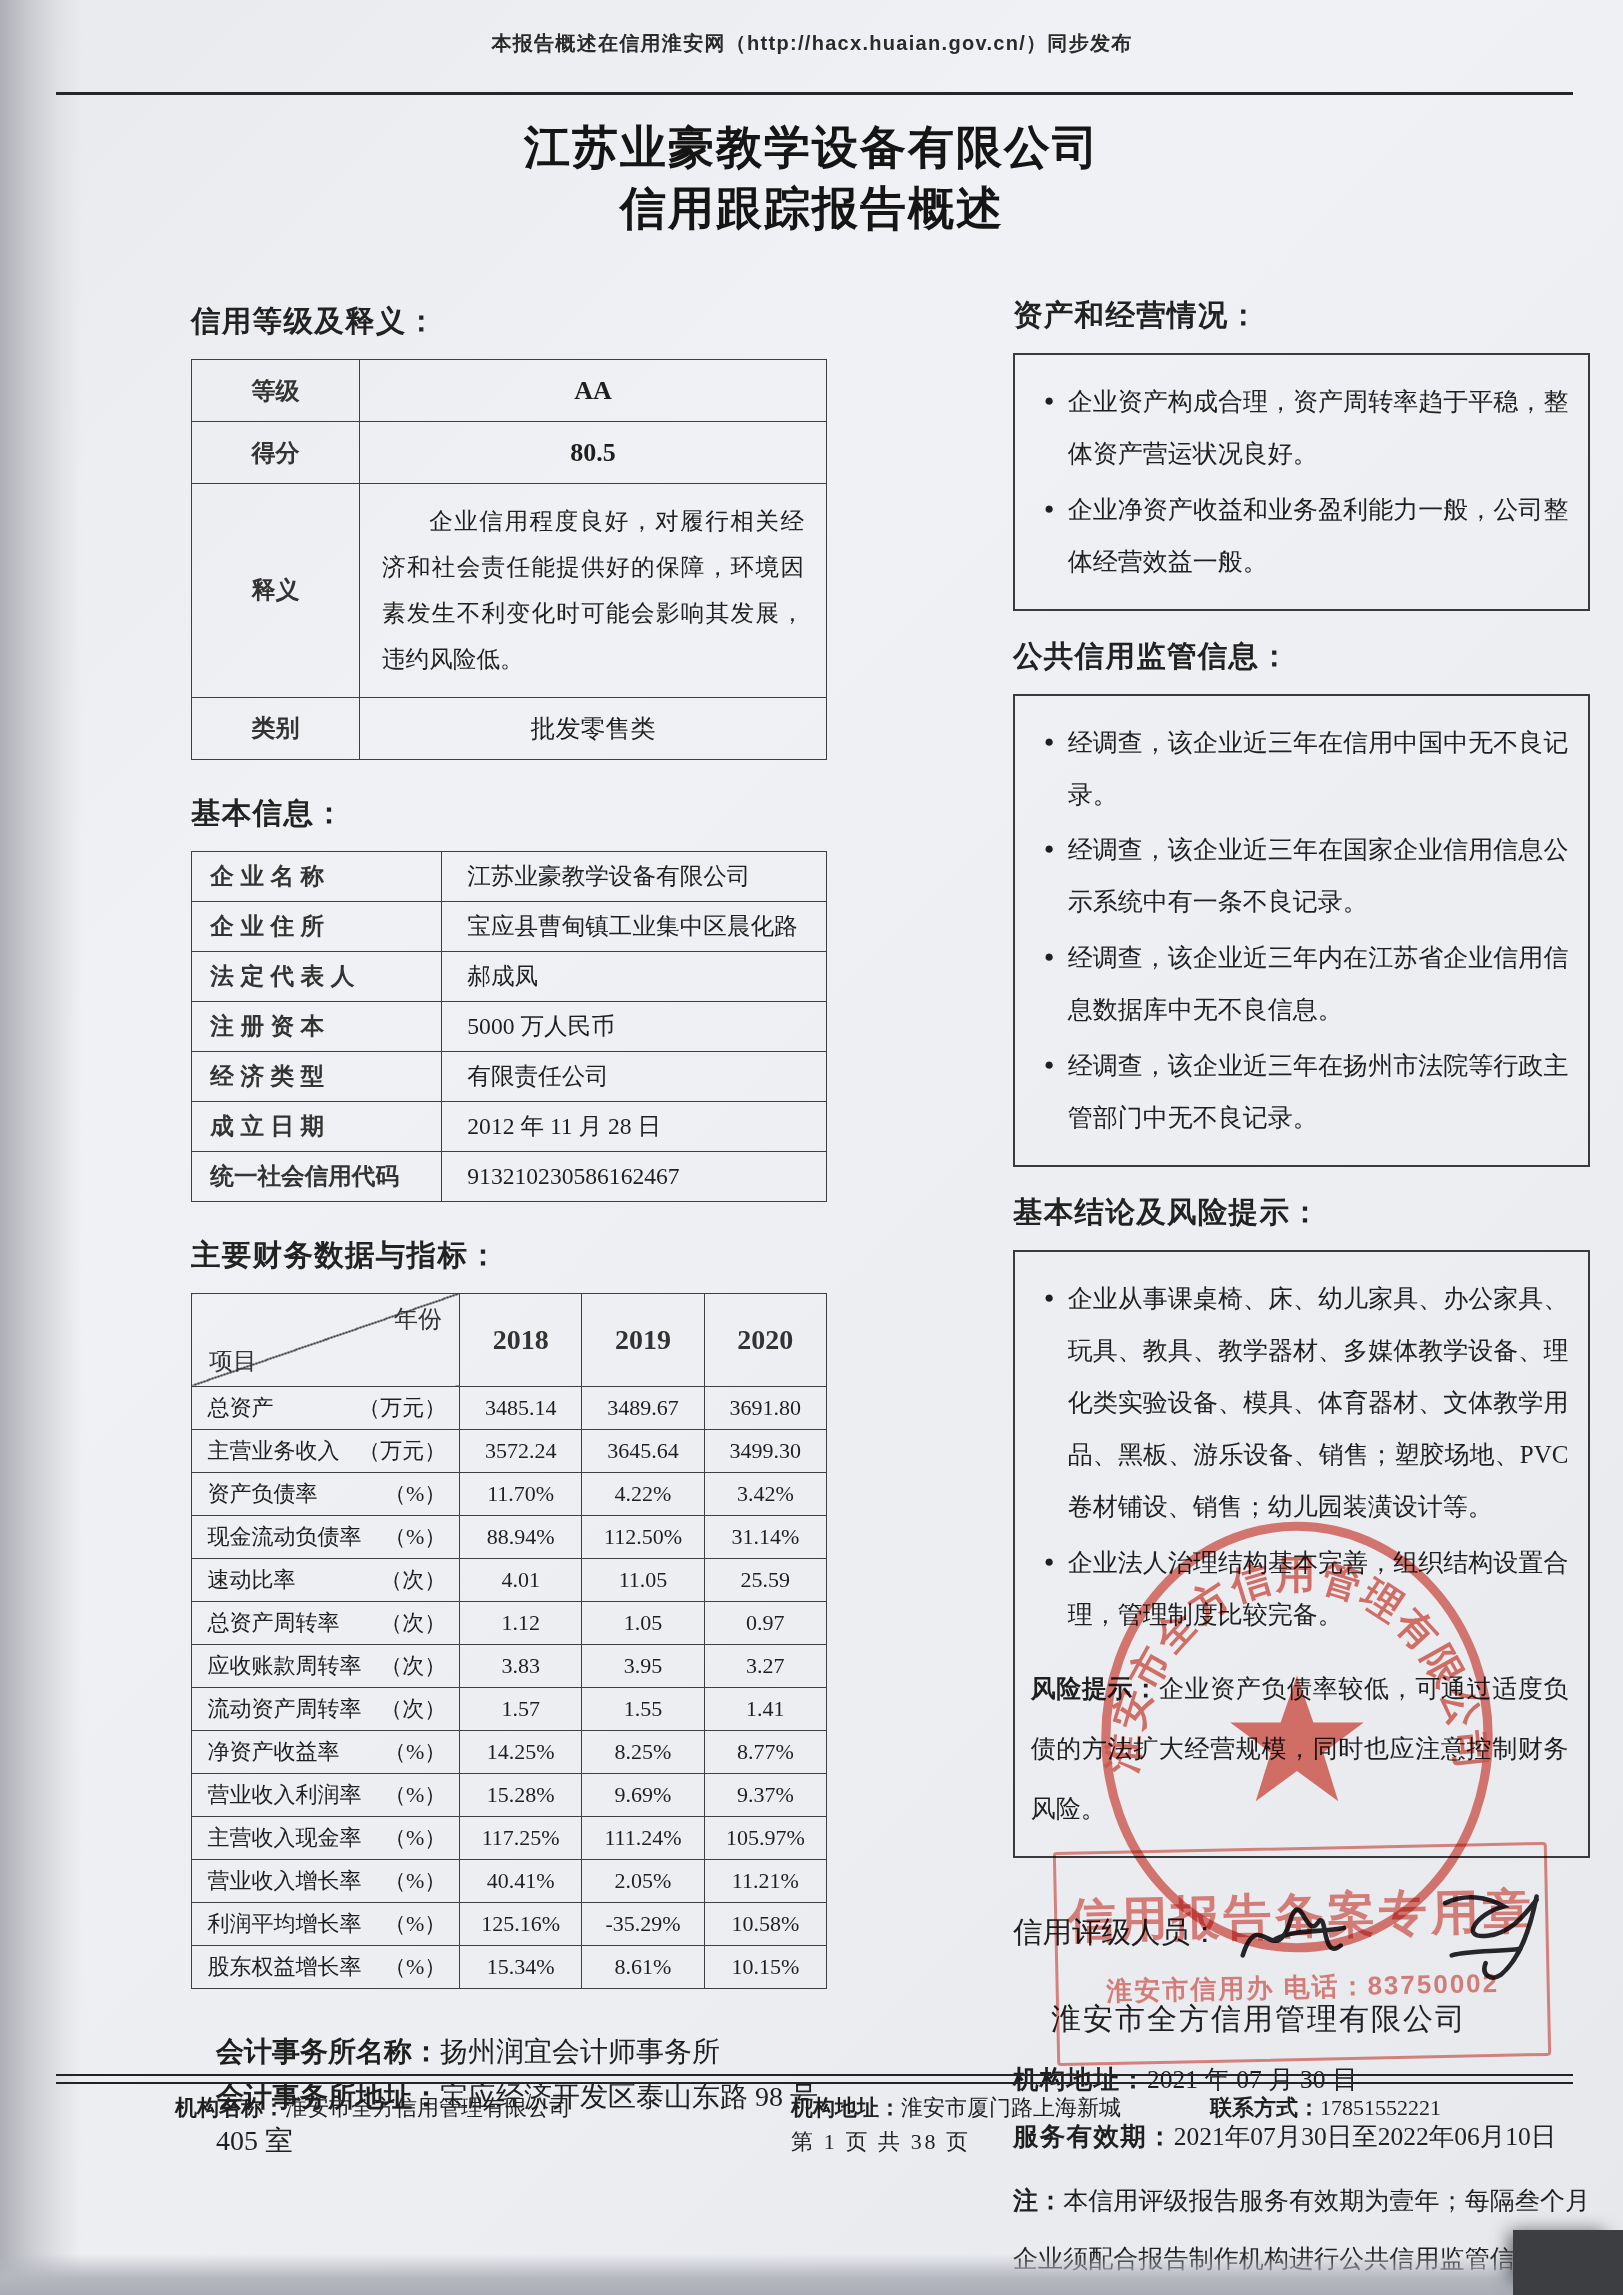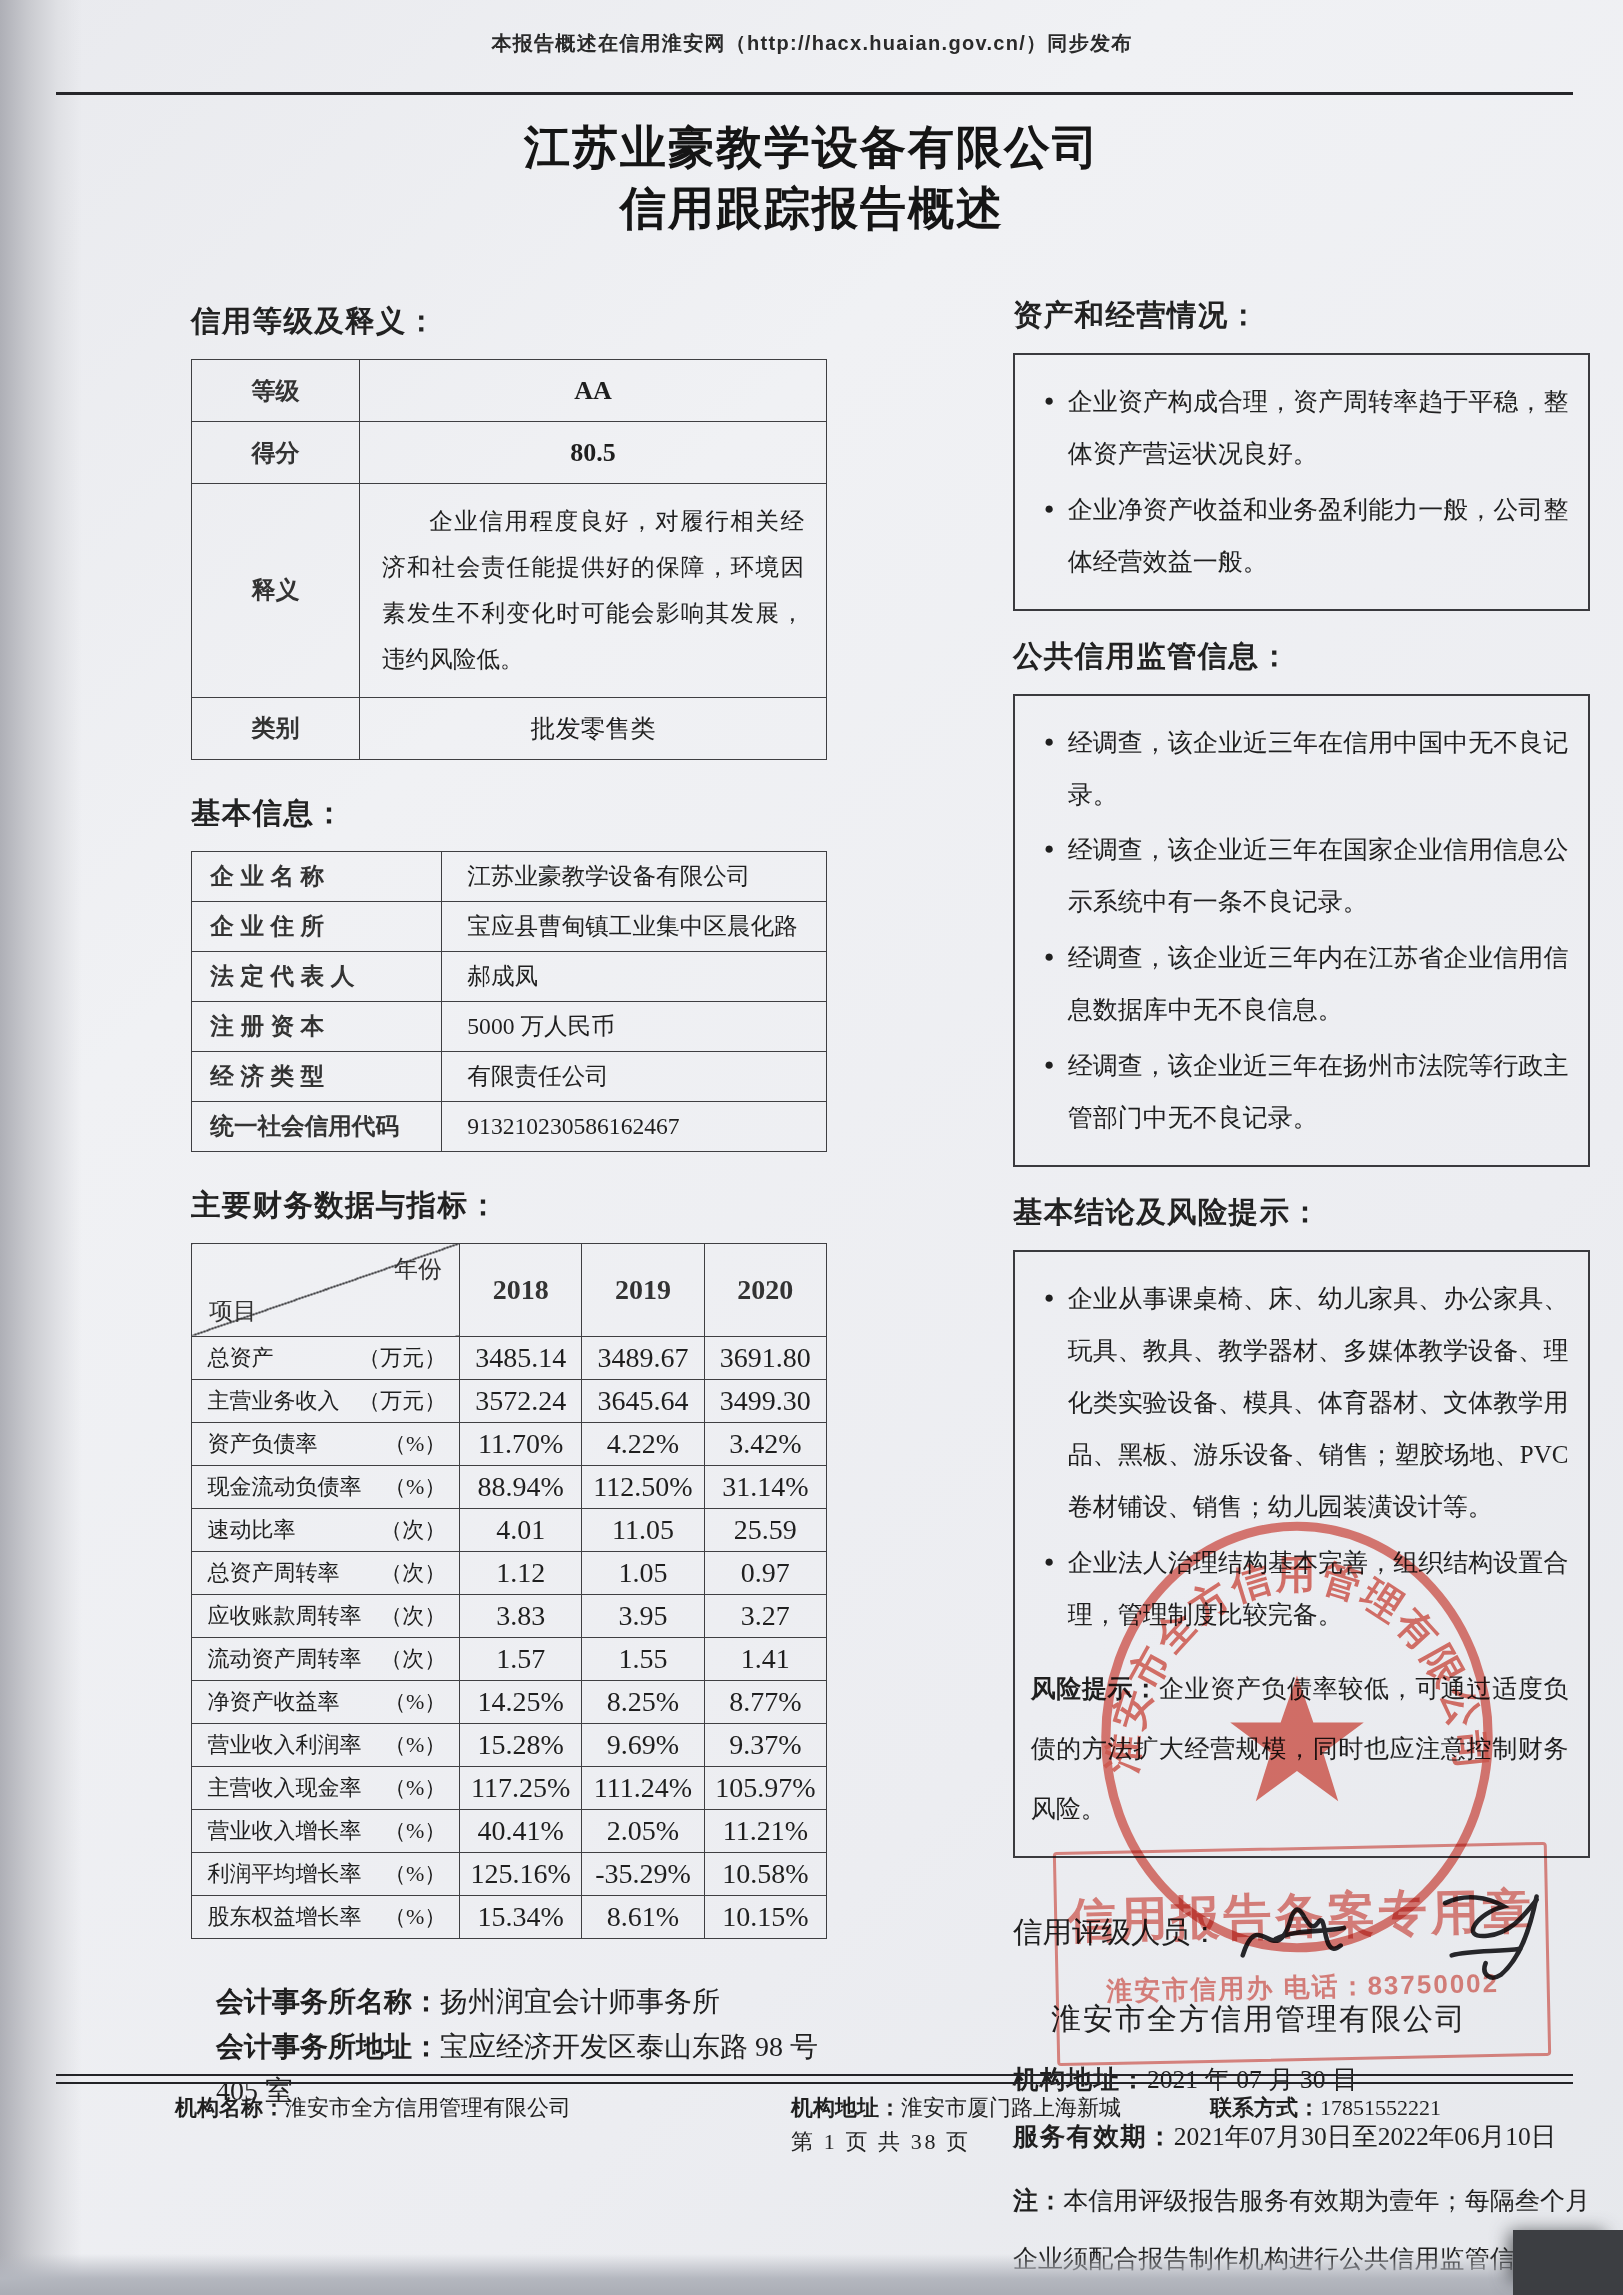--- a/index.html
+++ b/index.html
@@ -42,21 +42,21 @@
   .basic-val{font-size:23.6px;padding-left:25px;}
   
   .fin-head{height:93px;position:relative;}
   .fin-corner{width:267px;padding:0;position:relative;
      background:linear-gradient(to bottom right,transparent calc(50% - 0.8px),#3f3f42 calc(50% - 0.8px),#3f3f42 calc(50% + 0.8px),transparent calc(50% + 0.8px));}
   .fin-corner .t{position:absolute;top:9.2px;right:17px;font-size:24px;font-weight:400;}
   .fin-corner .b{position:absolute;bottom:9.2px;left:17px;font-size:24px;font-weight:400;}
   .fin-year{font-size:28px;font-weight:700;text-align:center;}
   .fin-row{height:43px;}
   .fin-item{display:flex;justify-content:space-between;align-items:center;padding:0 11.8px 0 14.4px;font-size:22px;}
-  .fin-val{text-align:center;font-size:28px;margin-top:45px;}
+  .fin-val{text-align:center;font-size:22px;margin-top:45px;}
   
   .acct{margin-top:41px;font-size:28px;line-height:1.6;padding-left:25px;}
   .acct b{font-family:"Liberation Sans","DejaVu Sans",sans-serif;font-weight:700;}
   
   .rbox{border:2px solid #3a3a3e;padding:17px 19.6px 17px 15.7px;}
   .rbox ul{list-style:none;margin:0;padding:0;}
   .rbox li{display:flex;font-size:25px;line-height:2.08;margin:3.9px 0;}
   .rbox li .dot{flex:0 0 37px;text-align:center;font-size:17px;line-height:2.95;}
   .rbox li .txt{flex:1;text-align:justify;}
   .risk-para{font-size:25px;line-height:2.4;text-align:justify;margin-top:17px;}
@@ -141,20 +141,24 @@
             <th class="basic-label sp">法定代表人</th>
             <td class="basic-val">郝成凤</td>
           </tr>
           <tr class="basic-row">
             <th class="basic-label sp">注册资本</th>
             <td class="basic-val">5000 万人民币</td>
           </tr>
           <tr class="basic-row">
             <th class="basic-label sp">经济类型</th>
             <td class="basic-val">有限责任公司</td>
+          </tr>
+          <tr class="basic-row">
+            <th class="basic-label sp">成立日期</th>
+            <td class="basic-val">2012 年 11 月 28 日</td>
           </tr>
           <tr class="basic-row">
             <th class="basic-label">统一社会信用代码</th>
             <td class="basic-val">913210230586162467</td>
           </tr>
         </tbody>
     </table>
 
     <div class="gap-m"></div>
     <h2 class="sec">主要财务数据与指标：</h2>

